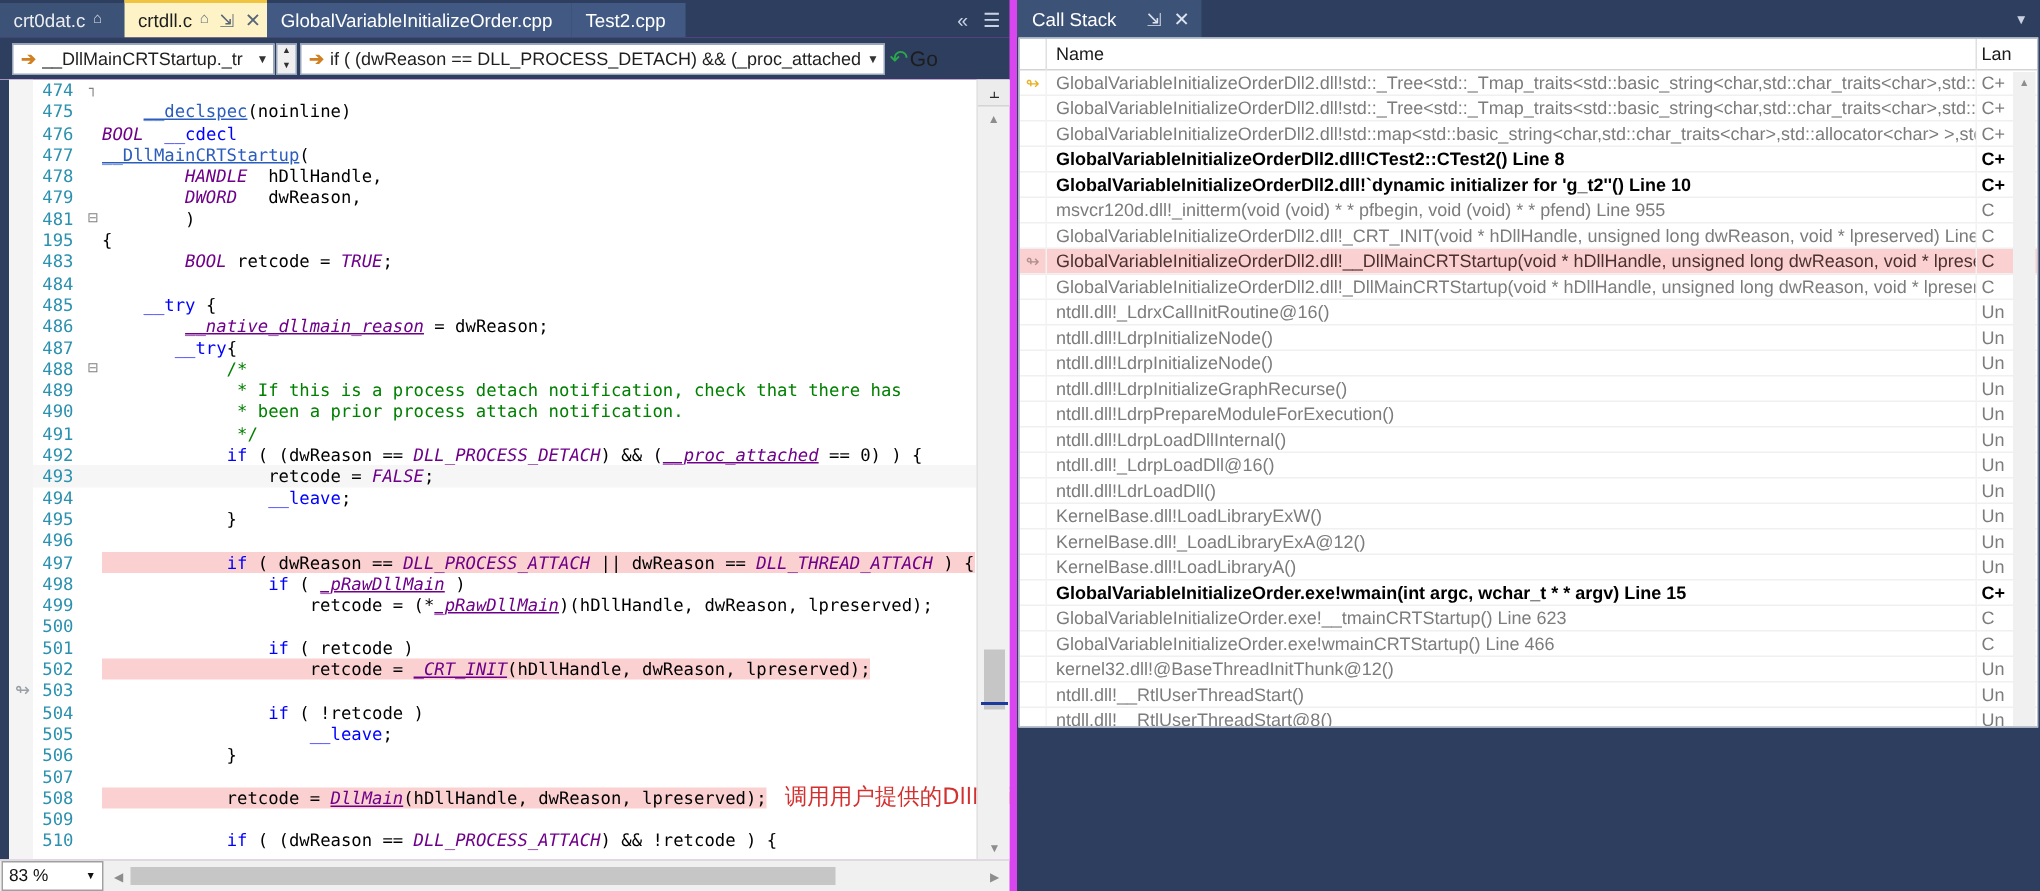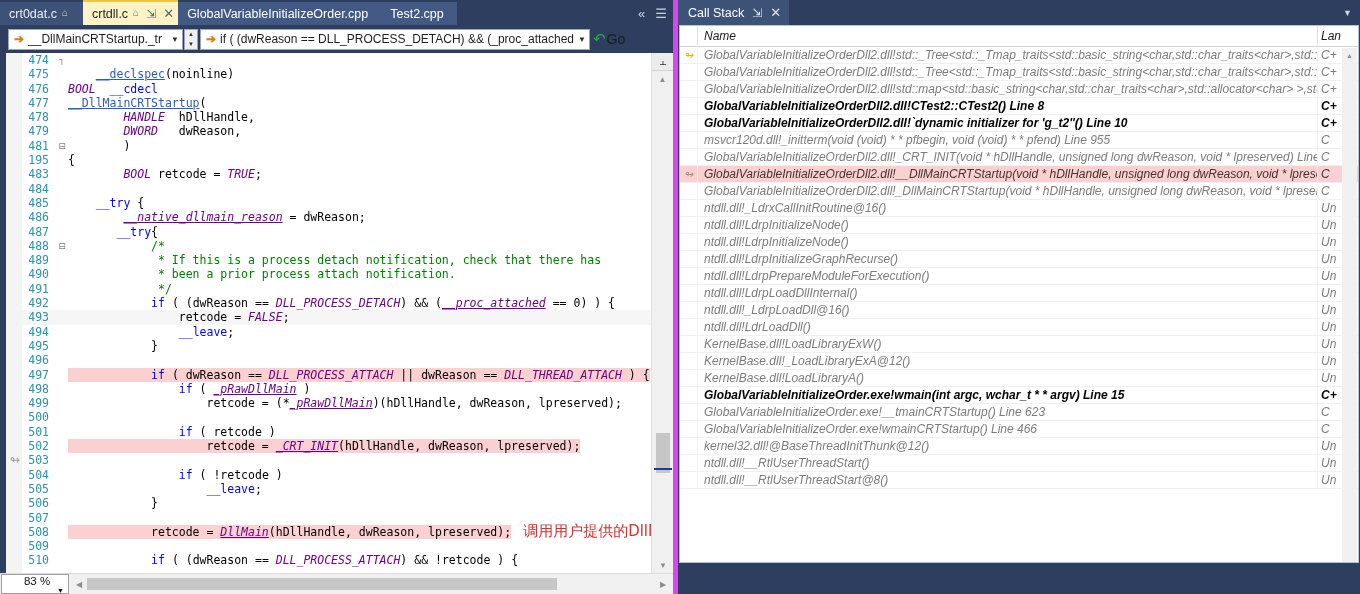--- a/index.html
+++ b/index.html
@@ -222,21 +222,20 @@
   }
   .zoomcombo {
     width: 68px; height: 20px;
     background: #ffffff; border: 1px solid #a0a0a0;
     box-sizing: border-box;
     display: flex; align-items: center;
     font-size: 11.5px; color: #111;
     padding-left: 4px;
     cursor: pointer;
     margin-left: 1px;
-    flex-direction: column;
   }
   .zoomcombo .zchev { margin-left: auto; margin-right: 4px; font-size: 7px; }
   .hscroll {
     position: relative;
     flex: 1; height: 18px; margin: 0 2px 0 2px;
     background: #f0f0f0;
     display: flex; align-items: center;
   }
   .hscroll .harr { width: 16px; text-align: center; font-size: 8px; color: #8d8d8d; cursor: pointer; }
   .hscroll .htrack { flex: 1; height: 14px; background: #f0f0f0; position: relative; }
@@ -256,35 +255,34 @@
     position: absolute; left: 0; top: 0;
     width: 682px; height: 25px;
     display: flex; align-items: center;
   }
   .cs-tab {
     height: 25px; display: flex; align-items: center;
     background: #3d5277; padding: 0 8px 0 10px;
     color: #ffffff; font-size: 12.5px;
     box-sizing: border-box;
   }
-  .cs-tab .cstitle { margin-right: 8px; }
+  .cs-tab .cstitle { margin-right: 20px; }
   .cs-tab .pinglyph { font-size: 12px; margin-right: 8px; color: #dde4ef; cursor: pointer; }
   .cs-tab .closeglyph { font-size: 13px; color: #dde4ef; cursor: pointer; }
   .cs-titlebar .cs-right {
     margin-left: auto; padding-right: 8px;
     color: #c9d2e2; font-size: 9px; cursor: pointer;
   }
   .cs-grid {
     position: absolute; left: 1px; top: 25px;
-    width: 680px; height: 538px;
+    width: 680px; height: 460px;
     background: #ffffff;
     border: 1px solid #b9c2d0;
     box-sizing: border-box;
     overflow: hidden;
-    font-style: italic;
   }
   .cs-header {
     display: flex; height: 21px;
     background: #ffffff;
     border-bottom: 1px solid #d4d4d4;
     font-size: 12px; color: #1a1a1a;
     align-items: center;
     box-sizing: border-box;
   }
   .cs-header .hcell-icon {

